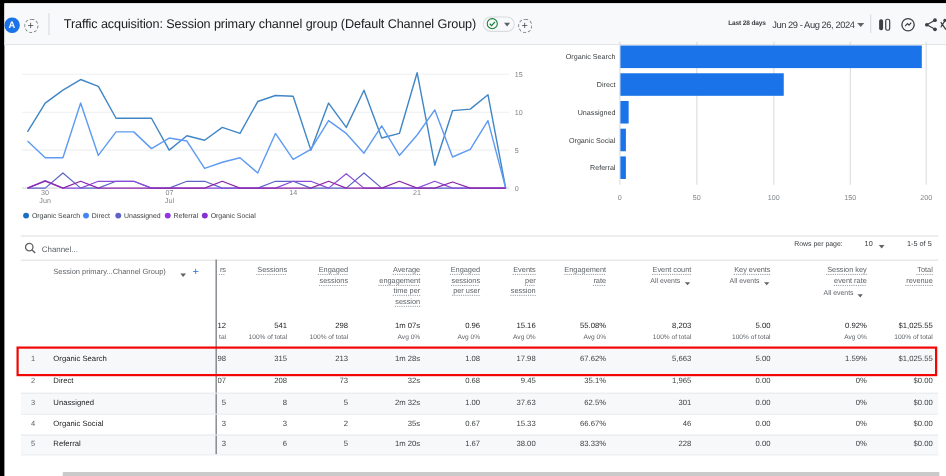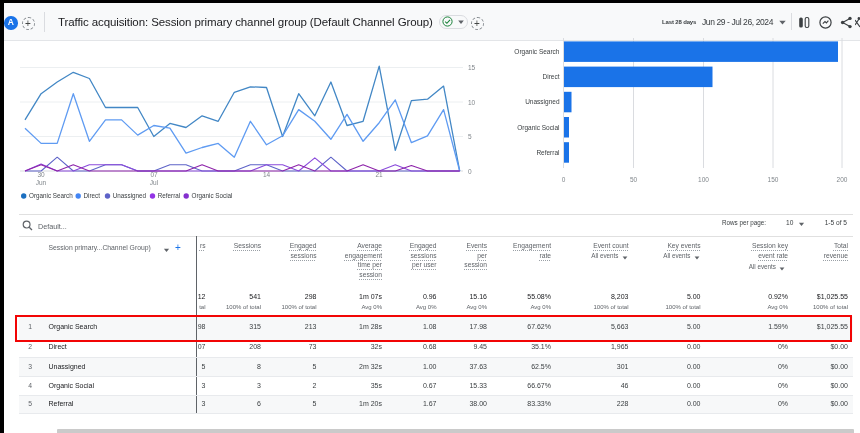--- a/index.html
+++ b/index.html
@@ -28,21 +28,21 @@
 <svg class="abs" style="left:441.5px;top:16px;" width="11" height="11" viewBox="0 0 11 11">
   <circle cx="5.5" cy="5.5" r="4.6" fill="none" stroke="#188038" stroke-width="1"></circle>
   <path d="M3.2 5.6 L4.9 7.3 L8 3.9" fill="none" stroke="#188038" stroke-width="1.1"></path>
 </svg>
 <svg class="abs" style="left:457px;top:20px;" width="8" height="5" viewBox="0 0 8 5">
     <polygon points="1.2,0.6 6.8,0.6 4,4" fill="#5f6368"></polygon>
   </svg>
 <div class="abs" style="left:470.5px;top:16.5px;width:13px;height:13px;border-radius:50%;border:1px dashed #80868b;color:#444746;font-size:10px;text-align:center;line-height:11px;">+</div>
 
 <div class="abs" style="left:662px;top:18.5px;font-size:6px;font-weight:600;letter-spacing:-0.15px;color:#3c4043;">Last 28 days</div>
-<div class="abs" style="left:702px;top:17px;font-size:8.5px;letter-spacing:-0.4px;color:#3c4043;">Jun 29 - Jul 26, 2024</div>
+<div class="abs" style="left:702px;top:17px;font-size:8.5px;letter-spacing:-0.4px;color:#3c4043;">Jun 29 - Aug 26, 2024</div>
 <svg class="abs" style="left:778px;top:20px;" width="9" height="6" viewBox="0 0 9 6">
     <polygon points="1.3,0.8 7.7,0.8 4.5,4.6" fill="#5f6368"></polygon>
   </svg>
 <div class="abs" style="left:791px;top:13px;width:1px;height:17px;background:#dadce0;"></div>
 
 <svg class="abs" style="left:797px;top:15px;" width="15" height="15" viewBox="0 0 15 15">
   <rect x="2.2" y="2.5" width="3.6" height="10" rx="1.6" fill="#3c4043"></rect>
   <rect x="8.2" y="2.5" width="3.6" height="10" rx="1.6" fill="none" stroke="#3c4043" stroke-width="1.1"></rect>
 </svg>
 
@@ -133,21 +133,21 @@
       <text x="773" y="146">150</text>
     <text x="842" y="146">200</text>
   </g>
 </svg>
 
 <div class="abs" style="left:19px;top:214px;width:834px;height:1px;background:#e0e0e0;"></div>
 <svg class="abs" style="left:22px;top:220px;" width="11" height="11" viewBox="0 0 11 11">
   <circle cx="4.6" cy="4.6" r="3.4" fill="none" stroke="#5f6368" stroke-width="1.2"></circle>
   <line x1="7.2" y1="7.2" x2="10" y2="10" stroke="#5f6368" stroke-width="1.3"></line>
 </svg>
-<div class="abs" style="left:38px;top:221.5px;font-size:7.2px;color:#5f6368;">Default...</div>
+<div class="abs" style="left:38px;top:221.5px;font-size:7.2px;color:#5f6368;">Channel...</div>
 <div class="abs" style="left:722px;top:219px;font-size:6.3px;color:#3c4043;">Rows per page:</div>
 <div class="abs" style="left:786px;top:219px;font-size:6.6px;color:#3c4043;">10</div>
 <svg class="abs" style="left:798px;top:221.5px;" width="7" height="5" viewBox="0 0 7 5">
     <polygon points="0.9,0.7 6.1,0.7 3.5,3.9" fill="#5f6368"></polygon>
   </svg>
 <div class="abs r" style="left:787px;top:219px;width:60px;font-size:6.6px;color:#3c4043;">1-5 of 5</div>
 <div class="abs" style="left:19px;top:236px;width:834px;height:1px;background:#e0e0e0;"></div>
 
 <div class="abs" style="left:19px;top:316px;width:834px;height:24px;background:#f7f8f9;"></div>
 <div class="abs" style="left:19px;top:357px;width:834px;height:19px;background:#f7f8f9;"></div>

